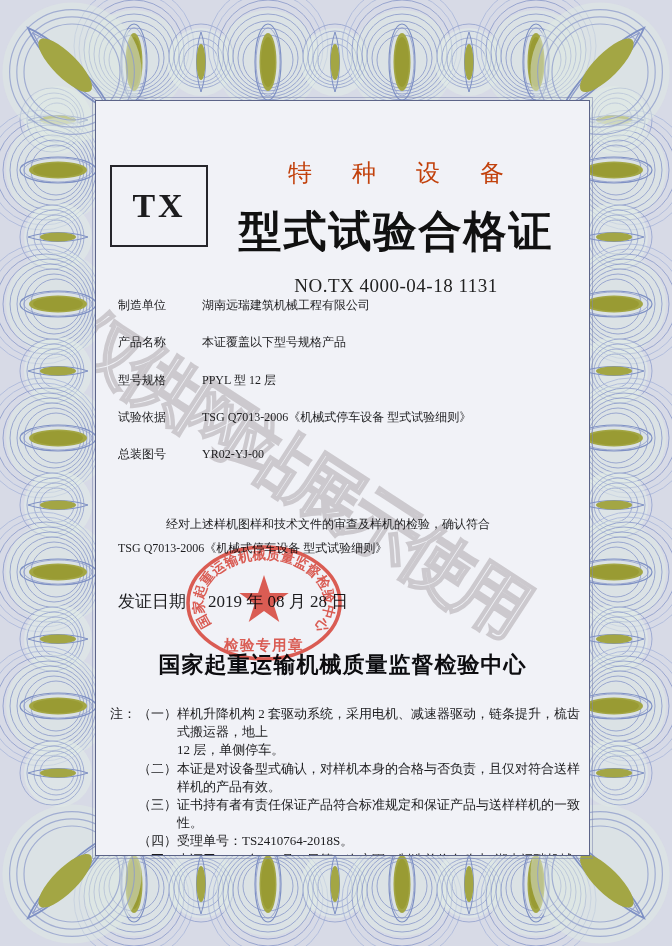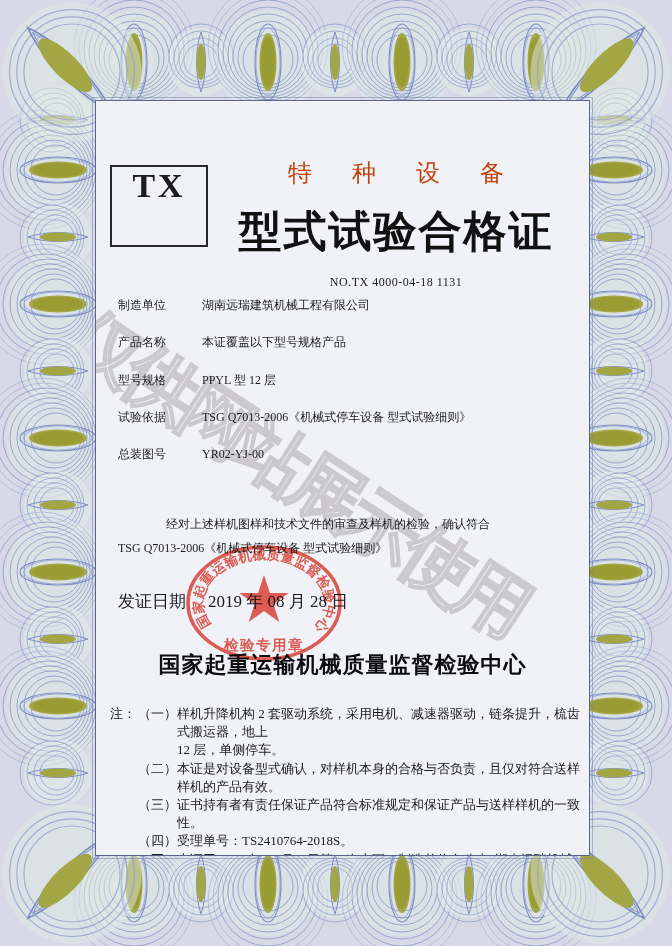--- a/index.html
+++ b/index.html
@@ -21,27 +21,27 @@
     position:absolute;left:6px;top:188px;z-index:1;
     transform:rotate(33deg);transform-origin:0 0;white-space:nowrap;
     font-family:"Liberation Sans","DejaVu Sans",sans-serif;font-weight:bold;
     font-size:72px;letter-spacing:-6px;
     color:transparent;-webkit-text-stroke:2px #a8a2a6;opacity:.5;
     pointer-events:none;
   }
   .content{position:absolute;inset:0;z-index:2;}
   .tx-box{
     position:absolute;left:14px;top:64px;width:94px;height:78px;
-    border:2px solid #26262b;display:flex;align-items:flex-start;justify-content:center;
+    border:2px solid #26262b;display:flex;align-items:center;justify-content:center;
     font-size:34px;font-weight:bold;letter-spacing:3px;
   }
   .titles{position:absolute;left:120px;top:56px;width:360px;text-align:center;}
   .cat{font-size:24px;letter-spacing:40px;padding-left:40px;color:#c2410c;}
   .big-title{font-size:43px;font-weight:bold;letter-spacing:2px;margin-top:14px;color:#111;}
-  .cert-no{margin-top:14px;font-size:12px;letter-spacing:.5px;color:#222;}
+  .cert-no{margin-top:14px;font-size:19px;letter-spacing:.5px;color:#222;}
   .fields{position:absolute;left:22px;top:194px;width:462px;}
   .frow{display:flex;font-size:12px;line-height:20px;margin-bottom:17.3px;}
   .flabel{width:78px;flex:none;}
   .fvalue{margin-left:6px;}
   .confirm{
     position:absolute;left:22px;top:412px;width:458px;margin:0;
     font-size:12px;line-height:23.5px;text-indent:4em;white-space:pre-line;
   }
   .issue-row{position:absolute;left:22px;top:489px;display:flex;font-size:17px;}
   .issue-row .fvalue{margin-left:12px;}

